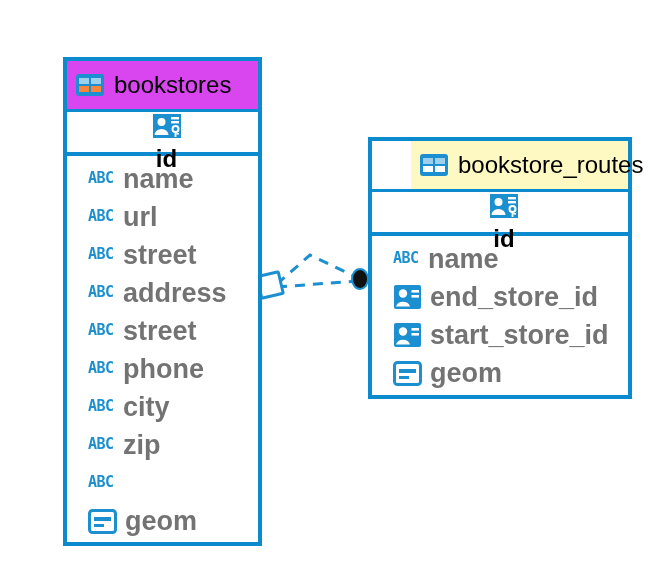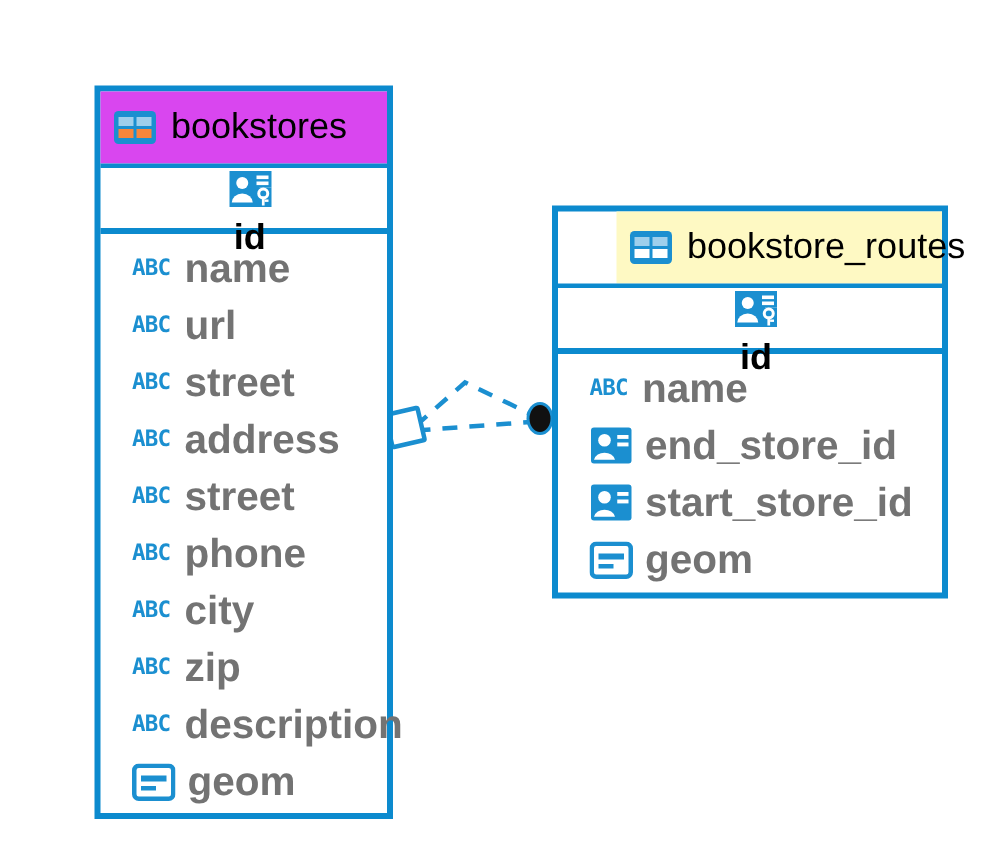--- a/index.html
+++ b/index.html
@@ -232,21 +232,20 @@
         <span class="icon icon-abc">
           <span class="abc-text">ABC</span>
         </span>
         <span class="field-label">zip</span>
       </div>
 
       <div class="field-row">
         <span class="icon icon-abc">
           <span class="abc-text">ABC</span>
         </span>
-        <span class="field-label">description</span>
       </div>
 
       <div class="field-row">
         <svg class="icon icon-geom" viewBox="0 0 29 25" xmlns="http://www.w3.org/2000/svg">
           <rect x="1.5" y="1.5" width="26" height="22" rx="3" fill="#ffffff" stroke="#1b8fd0" stroke-width="3"></rect>
           <rect x="6" y="8" width="17" height="4" fill="#1b8fd0"></rect>
           <rect x="6" y="15" width="10" height="3" fill="#1b8fd0"></rect>
         </svg>
         <span class="field-label">geom</span>
       </div>

